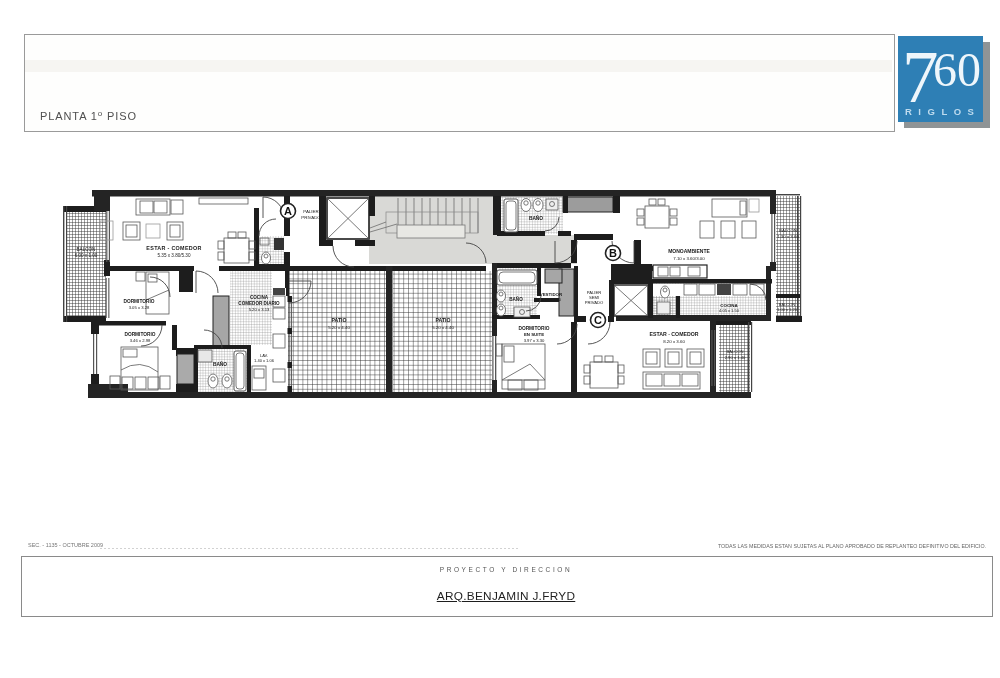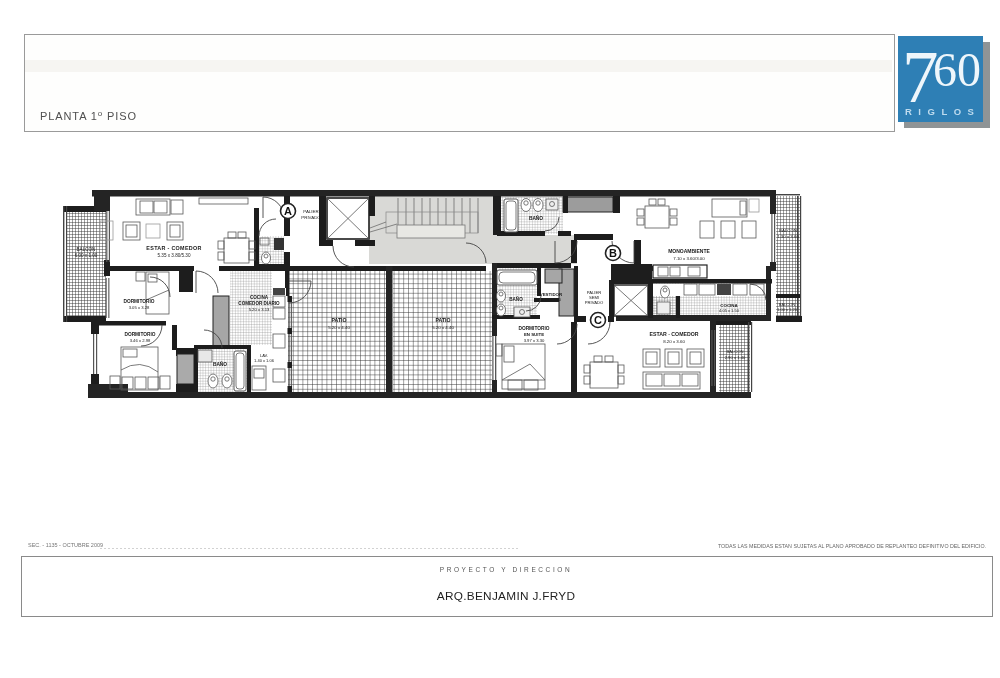--- a/index.html
+++ b/index.html
@@ -27,21 +27,21 @@
 <div class="abs" style="left:28px;top:542px;font-size:5.5px;color:#777;">SEC. - 1135 - OCTUBRE 2009</div>
 
 <div class="abs" style="right:14px;top:543px;font-size:5.3px;color:#666;white-space:nowrap;">TODAS LAS MEDIDAS ESTAN SUJETAS AL PLANO APROBADO DE REPLANTEO DEFINITIVO DEL EDIFICIO.</div>
 
 <div class="abs" style="left:100px;top:548px;width:420px;height:1px;background:repeating-linear-gradient(90deg,#d2d2d2 0 2px,transparent 2px 4px);"></div>
 
 <div class="abs" style="left:21px;top:556px;width:970px;height:59px;border:1px solid #8a8a8a;"></div>
 
 <div class="abs" style="left:21px;top:566px;width:970px;text-align:center;font-size:6.5px;color:#555;letter-spacing:2.6px;">PROYECTO Y DIRECCION</div>
 
-<div class="abs" style="left:21px;top:589px;width:970px;text-align:center;font-size:11.8px;color:#1e1e1e;letter-spacing:0.3px;">ARQ.BENJAMIN J.FRYD</div>
+<div class="abs" style="left:21px;top:589px;width:970px;text-align:center;font-size:11.8px;color:#1e1e1e;letter-spacing:0.3px;text-decoration:underline;">ARQ.BENJAMIN J.FRYD</div>
 <svg class="abs" style="left:0;top:0" width="1000" height="678" viewBox="0 0 1000 678">
 <defs>
 <pattern id="hb" width="3" height="3" patternUnits="userSpaceOnUse">
         <path d="M0 0H3M0 0V3" stroke="#2e2e2e" stroke-width="0.9" fill="none"></path>
       </pattern>
 <pattern id="hp" width="4.8" height="4.8" patternUnits="userSpaceOnUse">
         <path d="M0 0H4.8M0 0V4.8" stroke="#2a2a2a" stroke-width="0.9" fill="none"></path>
       </pattern>
 <pattern id="ht" width="2.7" height="2.7" patternUnits="userSpaceOnUse">
         <path d="M0 0H2.7M0 0V2.7" stroke="#767676" stroke-width="0.5" fill="none"></path>

